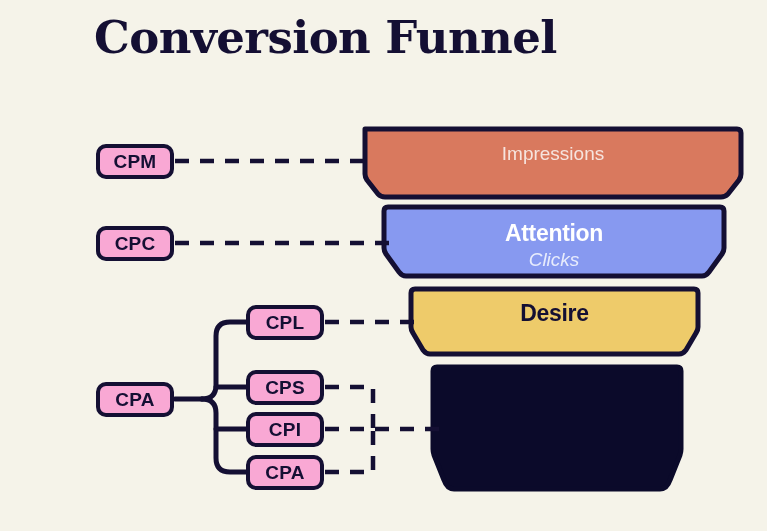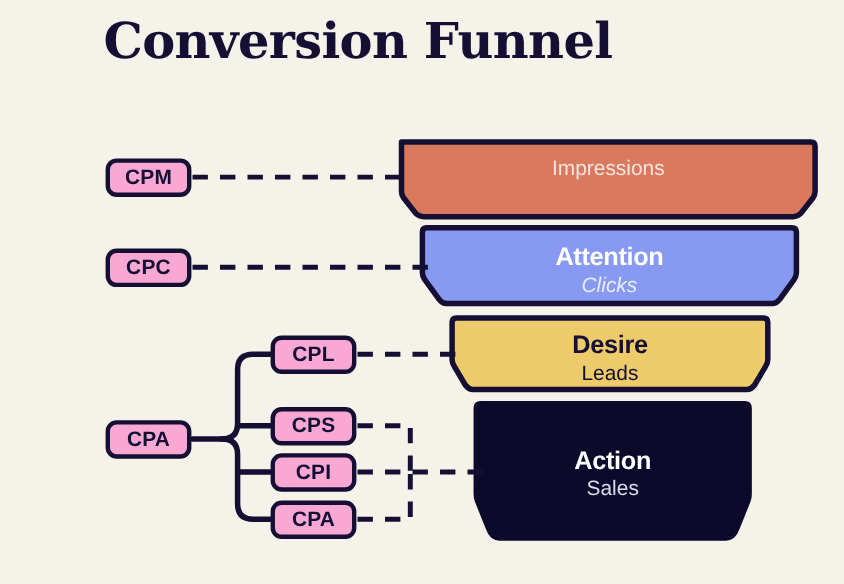--- a/index.html
+++ b/index.html
@@ -139,27 +139,22 @@
     <div class="stage-sub" style="color:#F6E4DE;">Impressions</div>
   </div>
 
   <div class="stage-label" style="left:364px; top:221px; width:308px; color:#FFFFFF;">
     <div class="stage-title">Attention</div>
     <div class="stage-sub" style="color:#E8ECFC;font-style:italic;">Clicks</div>
   </div>
 
   <div class="stage-label" style="left:386px; top:301px; width:265px; color:#140F33;">
     <div class="stage-title">Desire</div>
-    <div class="stage-sub" style="color:#140F33;">Leads</div>
   </div>
 
-  <div class="stage-label" style="left:410px; top:406px; width:222px; color:#FFFFFF;">
-    <div class="stage-title">Action</div>
-    <div class="stage-sub" style="color:#DDDCE8;">Sales</div>
-  </div>
 
   <div class="pill" style="left:60px; top:144px; width:78px; height:35px;">
     <span>CPM</span>
   </div>
 
   <div class="pill" style="left:60px; top:226px; width:78px; height:35px;">
     <span>CPC</span>
   </div>
 
   <div class="pill" style="left:60px; top:382px; width:78px; height:35px;">

